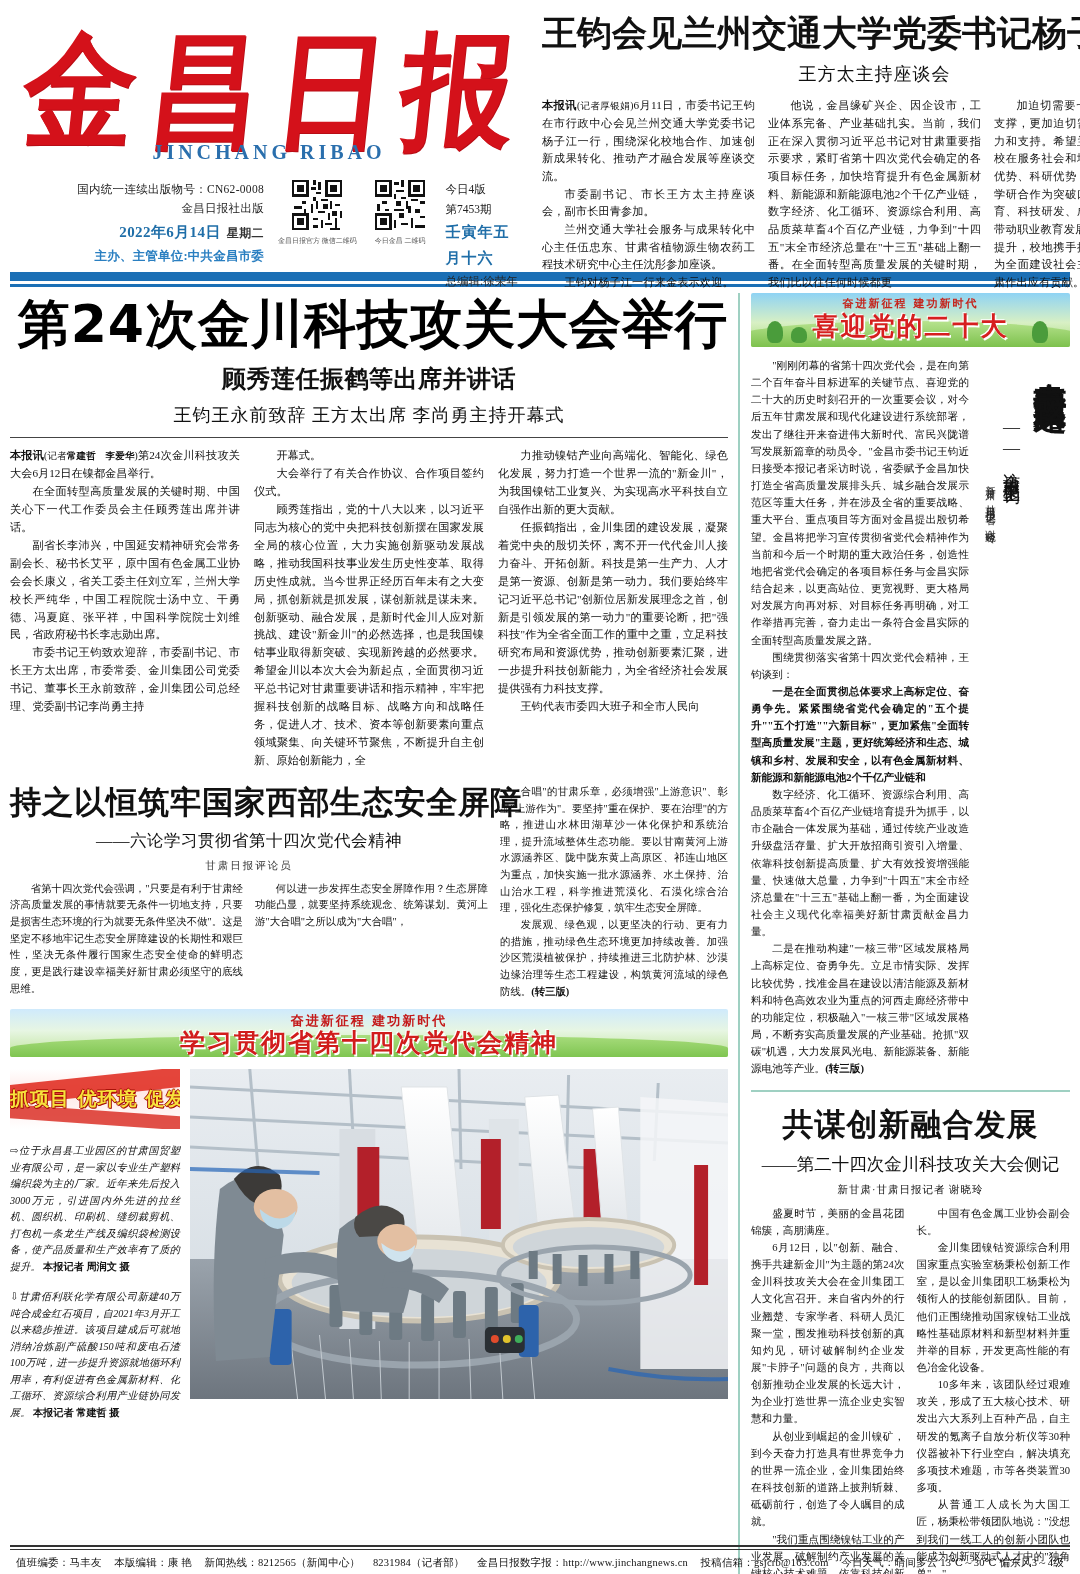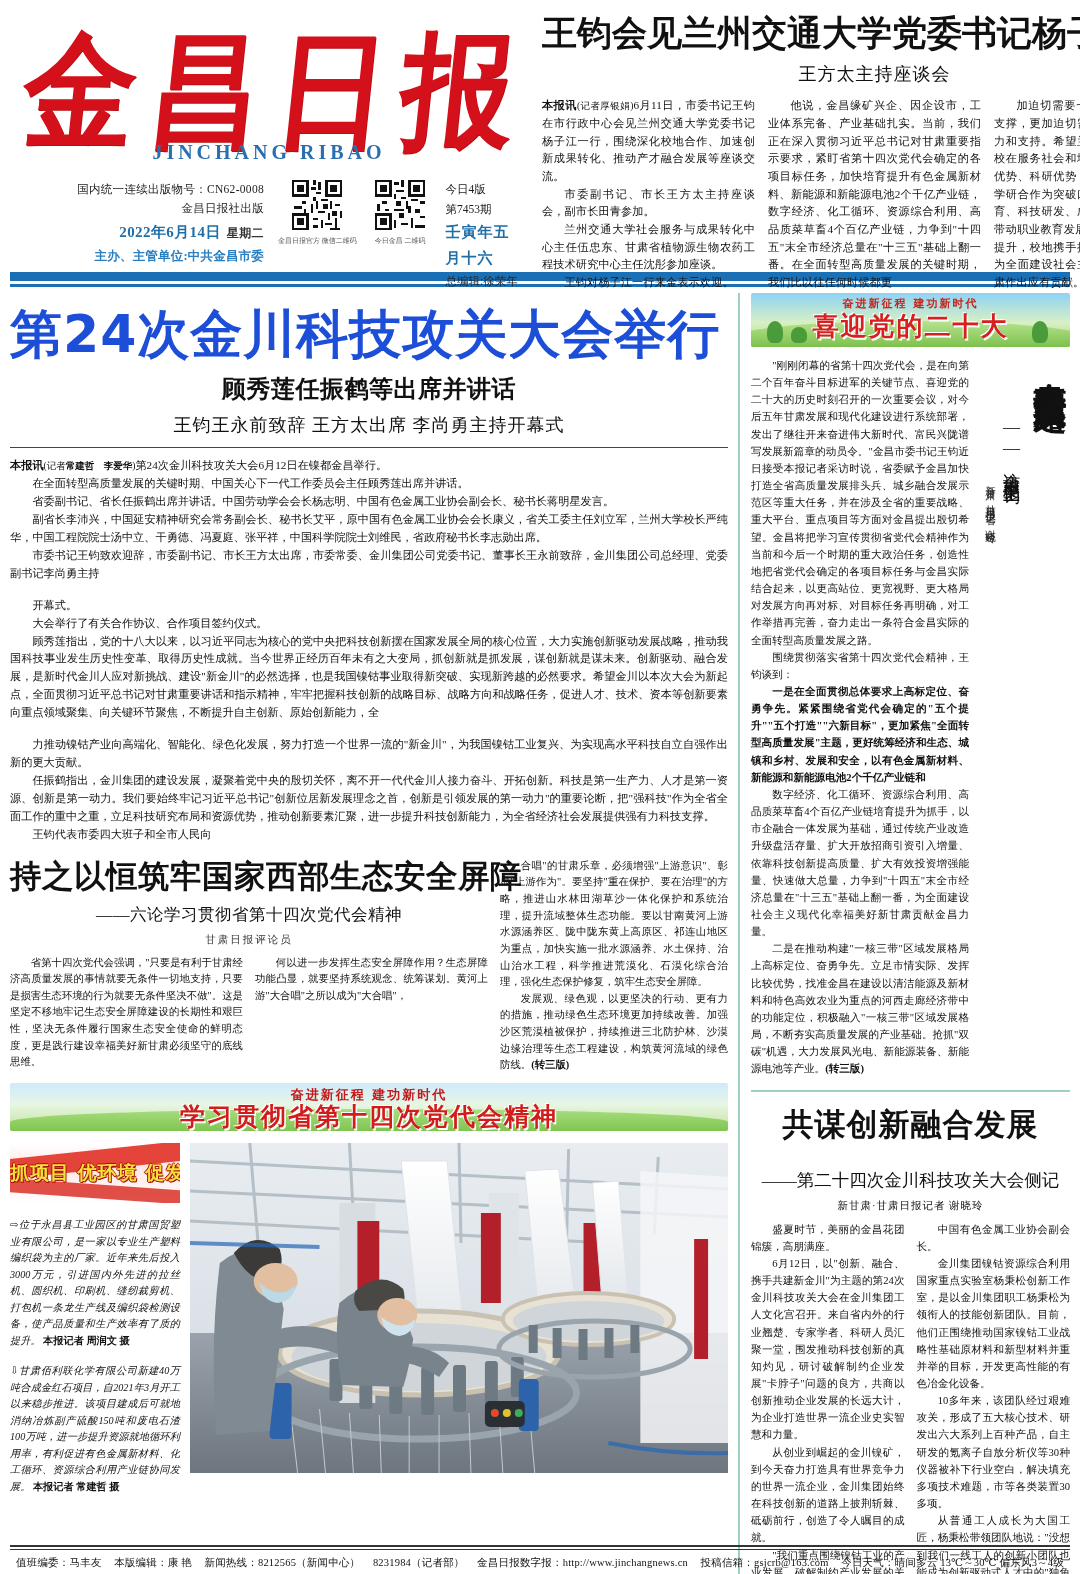--- a/index.html
+++ b/index.html
@@ -68,29 +68,29 @@
   .blue-bar2 { height:3px; background:#1b6fb5; margin-top:3px; }
 
   
   .body-wrap { display:flex; margin-top:6px; }
   .left-zone { width:730px; padding-right:10px; border-right:2px solid #9fd0c2; }
   .right-zone { width:330px; padding-left:11px; }
 
   
   .lead-head {
     font-family:"DejaVu Sans","Liberation Sans",sans-serif;
-    font-weight:bold; font-size:52px; text-align:left; letter-spacing:1px;
-    line-height:1.14; color:#1d4ed8; margin-top:12px; white-space:nowrap;
+    font-weight:bold; font-size:52px; text-align:right; letter-spacing:1px;
+    line-height:1.14; color:#000000; margin-top:2px; white-space:nowrap;
   }
   .lead-sub1 { text-align:center; font-family:"DejaVu Sans","Liberation Sans",sans-serif;
     font-weight:bold; font-size:24px; margin-top:9px; letter-spacing:.5px;}
   .lead-sub2 { text-align:center; font-size:18px; margin-top:8px; letter-spacing:1px;}
   .rule-thin { border-top:1px solid #444; margin:10px 0 9px 0; }
 
-  .threecol { display:flex; gap:14px;flex-direction:column; }
+  .threecol { display:flex; gap:14px; }
   .threecol .col { flex:1; font-size:11.2px; line-height:1.6; text-align:justify; }
   .threecol .col p { margin:0; text-indent:2em; }
   .threecol .col p.lead { text-indent:0; }
 
   
   .eco-wrap { display:flex; margin-top:14px; }
   .eco-main { width:490px; padding-right:12px;}
   .eco-head { font-family:"DejaVu Sans","Liberation Sans",sans-serif;
     font-weight:bold; font-size:31.5px; text-align:center; letter-spacing:.5px; line-height:1.2; white-space:nowrap;}
   .eco-sub { text-align:center; font-size:16.5px; margin-top:8px; letter-spacing:.5px;}
@@ -154,21 +154,21 @@
     font-size:10.5px; letter-spacing:2px; margin-left:2px; color:#222; padding-top:120px;}
   .vert-sub { width:26px; writing-mode:vertical-rl; text-orientation:upright;
     font-size:17px; letter-spacing:2px; padding-top:60px; color:#111;}
   .vert-title { width:44px; writing-mode:vertical-rl; text-orientation:upright;
     font-family:"DejaVu Sans","Liberation Sans",sans-serif; font-weight:bold;
     font-size:33px; letter-spacing:1px; line-height:1.05; color:#111;}
 
   .rule-green { border-top:2px solid #9fd0c2; margin:12px 0 12px 0;}
   .rz-head { font-family:"DejaVu Sans","Liberation Sans",sans-serif; font-weight:bold;
     font-size:31px; text-align:center; letter-spacing:1px; }
-  .rz-sub { text-align:center; font-size:17.5px; margin-top:22px; white-space:nowrap;}
+  .rz-sub { text-align:center; font-size:17.5px; margin-top:6px; white-space:nowrap;}
   .rz-byline { text-align:center; font-size:10.5px; margin-top:7px; letter-spacing:1px;}
   .rz-cols { display:flex; gap:12px; margin-top:8px; }
   .rz-cols .col { flex:1; font-size:10.6px; line-height:1.62; text-align:justify;}
   .rz-cols .col p { margin:0; text-indent:2em; }
 
   
   .footer { position:absolute; left:10px; right:10px; bottom:4px; }
   .footer .rule { border-top:2px solid #333; }
   .footer .rule2 { border-top:1px solid #333; margin-top:2px; }
   .footer .items { display:flex; justify-content:space-between; font-size:10.5px;
@@ -329,21 +329,20 @@
 
       <div class="lead-head">第24次金川科技攻关大会举行</div>
       <div class="lead-sub1">顾秀莲任振鹤等出席并讲话</div>
       <div class="lead-sub2">王钧王永前致辞 王方太出席 李尚勇主持开幕式</div>
       <div class="rule-thin"></div>
 
       <div class="threecol">
         <div class="col">
           <p class="lead"><span class="bold">本报讯</span><span class="sm">(记者</span><span class="bold sm">常建哲　李爱华</span><span class="sm">)</span><span>第24次金川科技攻关大会6月12日在镍都金昌举行。</span></p>
           <p>在全面转型高质量发展的关键时期、中国关心下一代工作委员会主任顾秀莲出席并讲话。</p>
-          <p>省委副书记、省长任振鹤出席并讲话。中国劳动学会会长杨志明、中国有色金属工业协会副会长、秘书长蒋明星发言。</p>
           <p>副省长李沛兴，中国延安精神研究会常务副会长、秘书长艾平，原中国有色金属工业协会会长康义，省关工委主任刘立军，兰州大学校长严纯华，中国工程院院士汤中立、干勇德、冯夏庭、张平祥，中国科学院院士刘维民，省政府秘书长李志勋出席。</p>
           <p>市委书记王钧致欢迎辞，市委副书记、市长王方太出席，市委常委、金川集团公司党委书记、董事长王永前致辞，金川集团公司总经理、党委副书记李尚勇主持</p>
         </div>
         <div class="col">
           <p>开幕式。</p>
           <p>大会举行了有关合作协议、合作项目签约仪式。</p>
           <p>顾秀莲指出，党的十八大以来，以习近平同志为核心的党中央把科技创新摆在国家发展全局的核心位置，大力实施创新驱动发展战略，推动我国科技事业发生历史性变革、取得历史性成就。当今世界正经历百年未有之大变局，抓创新就是抓发展，谋创新就是谋未来。创新驱动、融合发展，是新时代金川人应对新挑战、建设"新金川"的必然选择，也是我国镍钴事业取得新突破、实现新跨越的必然要求。希望金川以本次大会为新起点，全面贯彻习近平总书记对甘肃重要讲话和指示精神，牢牢把握科技创新的战略目标、战略方向和战略任务，促进人才、技术、资本等创新要素向重点领域聚集、向关键环节聚焦，不断提升自主创新、原始创新能力，全</p>
         </div>
         <div class="col">
           <p>力推动镍钴产业向高端化、智能化、绿色化发展，努力打造一个世界一流的"新金川"，为我国镍钴工业复兴、为实现高水平科技自立自强作出新的更大贡献。</p>

